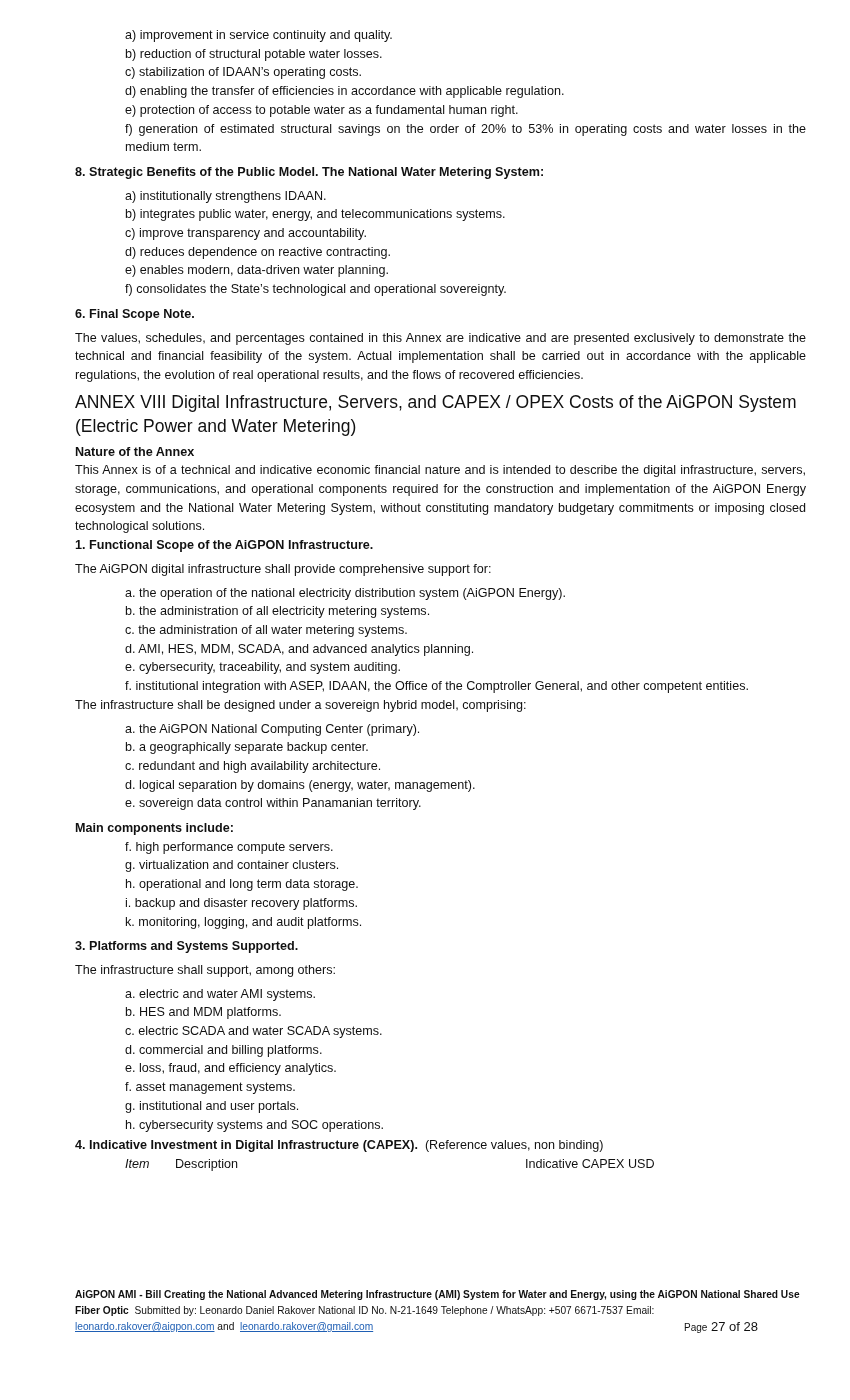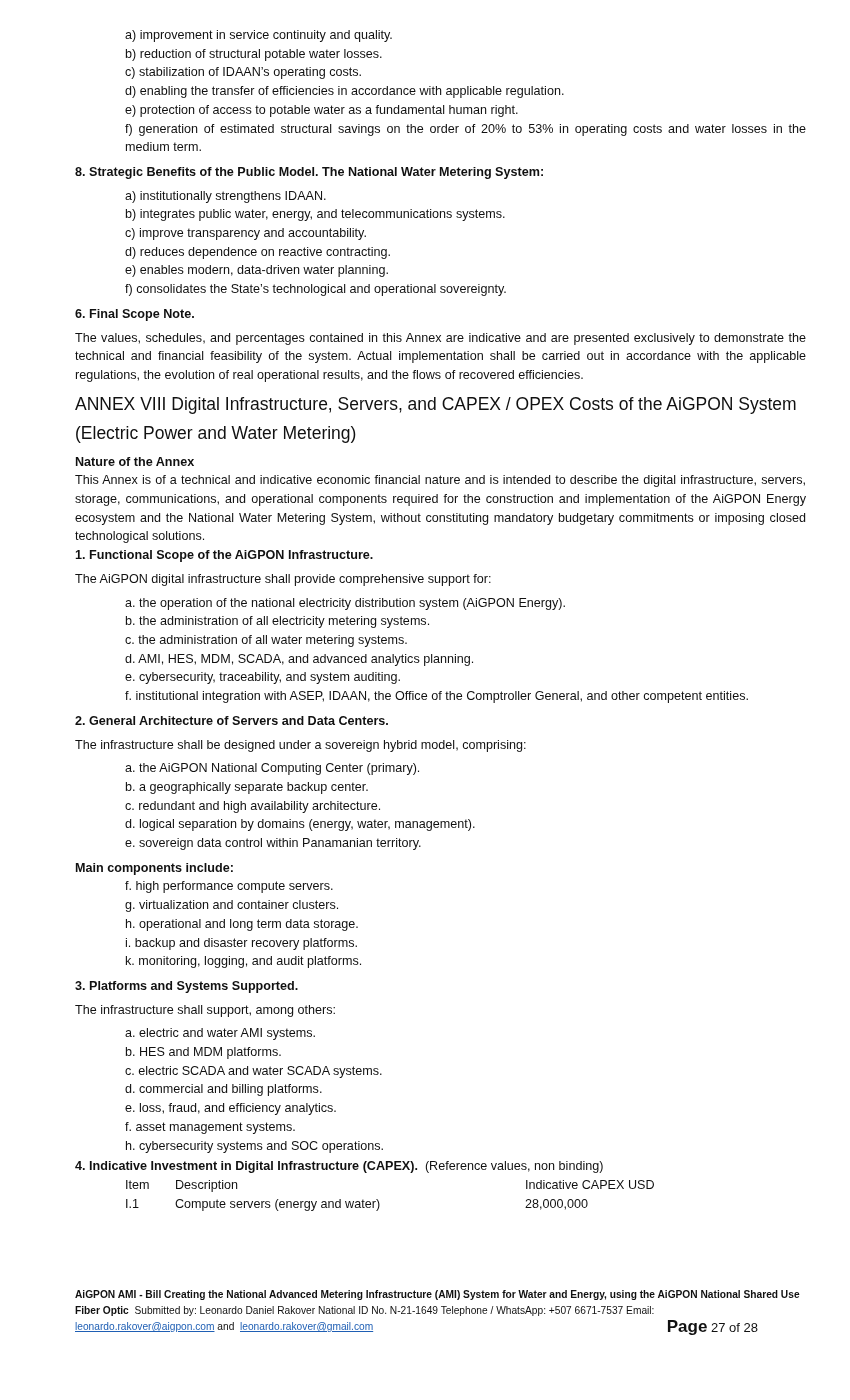--- a/index.html
+++ b/index.html
@@ -4,32 +4,32 @@
 <style>
   html, body { margin: 0; padding: 0; background: #ffffff; }
   body { width: 850px; height: 1400px; position: relative; overflow: hidden;
          font-family: "Liberation Sans", sans-serif; color: #111111; }
   .page { position: absolute; left: 75px; top: 26px; width: 731px; font-size: 12.6px; line-height: 18.7px; }
   .li { padding-left: 50px; }
   .h { font-weight: bold; margin-top: 6px; margin-bottom: 5px; }
   .h-tight { font-weight: bold; margin-top: 0; margin-bottom: 0; }
   .p { text-align: justify; margin-top: 0; margin-bottom: 4px; }
   .intro { margin-bottom: 5px; }
-  .annex { font-size: 17.5px; line-height: 29px; margin-top: 5px; margin-bottom: 5px; font-weight: normal; }
+  .annex { font-size: 17.5px; line-height: 24px; margin-top: 5px; margin-bottom: 5px; font-weight: normal; }
   .capex-head { margin-top: 2px; }
   .capex-head .note { font-weight: normal; }
   .row { display: flex; padding-left: 50px; }
-  .c1 { width: 50px; }
+  .c1 { width: 50px; font-style: italic; }
   .c2 { width: 350px; }
   .c3 { width: 200px; }
   .footer { position: absolute; left: 75px; top: 1287px; width: 731px; font-size: 10.2px; line-height: 16px; }
   .footer b { font-weight: bold; }
   .footer a { color: #1f5fb4; text-decoration: underline; }
   .pg { position: absolute; right: 48px; top: 32px; font-size: 13px; }
-  .pg b { font-weight: bold; font-size: 17px; }
+  .pg b { font-weight: normal; font-size: 10px; }
 </style>
 </head>
 <body>
 
 <div class="page">
   <div>
     <div class="li">a) improvement in service continuity and quality.</div>
     <div class="li">b) reduction of structural potable water losses.</div>
     <div class="li">c) stabilization of IDAAN’s operating costs.</div>
     <div class="li">d) enabling the transfer of efficiencies in accordance with applicable regulation.</div>
@@ -58,21 +58,20 @@
   <div class="intro">The AiGPON digital infrastructure shall provide comprehensive support for:</div>
   <div>
     <div class="li">a. the operation of the national electricity distribution system (AiGPON Energy).</div>
     <div class="li">b. the administration of all electricity metering systems.</div>
     <div class="li">c. the administration of all water metering systems.</div>
     <div class="li">d. AMI, HES, MDM, SCADA, and advanced analytics planning.</div>
     <div class="li">e. cybersecurity, traceability, and system auditing.</div>
     <div class="li">f. institutional integration with ASEP, IDAAN, the Office of the Comptroller General, and other competent entities.</div>
   </div>
 
-  <div class="h">2. General Architecture of Servers and Data Centers.</div>
   <div class="intro">The infrastructure shall be designed under a sovereign hybrid model, comprising:</div>
   <div>
     <div class="li">a. the AiGPON National Computing Center (primary).</div>
     <div class="li">b. a geographically separate backup center.</div>
     <div class="li">c. redundant and high availability architecture.</div>
     <div class="li">d. logical separation by domains (energy, water, management).</div>
     <div class="li">e. sovereign data control within Panamanian territory.</div>
   </div>
   <div class="h" style="margin-bottom:0">Main components include:</div>
   <div>
@@ -85,37 +84,33 @@
 
   <div class="h">3. Platforms and Systems Supported.</div>
   <div class="intro">The infrastructure shall support, among others:</div>
   <div>
     <div class="li">a. electric and water AMI systems.</div>
     <div class="li">b. HES and MDM platforms.</div>
     <div class="li">c. electric SCADA and water SCADA systems.</div>
     <div class="li">d. commercial and billing platforms.</div>
     <div class="li">e. loss, fraud, and efficiency analytics.</div>
     <div class="li">f. asset management systems.</div>
+    <div class="li">g. institutional and user portals.</div>
     <div class="li">h. cybersecurity systems and SOC operations.</div>
   </div>
 
   <div class="h-tight capex-head">
     <span>4. Indicative Investment in Digital Infrastructure (CAPEX).</span>&nbsp;
     <span class="note">(Reference values, non binding)</span>
   </div>
   <div>
     <div class="row">
       <span class="c1">Item</span>
       <span class="c2">Description</span>
       <span class="c3">Indicative CAPEX USD</span>
-    </div>
-    <div class="row">
-      <span class="c1">I.1</span>
-      <span class="c2">Compute servers (energy and water)</span>
-      <span class="c3">28,000,000</span>
     </div>
   </div>
 </div>
 
 <div class="footer">
   <div>
     <b>AiGPON AMI - Bill Creating the National Advanced Metering Infrastructure (AMI) System for Water and Energy, using the AiGPON National Shared Use Fiber Optic</b>&nbsp;
     <span>Submitted by: Leonardo Daniel Rakover National ID No. N-21-1649 Telephone / WhatsApp: +507 6671-7537 Email:</span>
   </div>
   <div style="margin-top:0">

